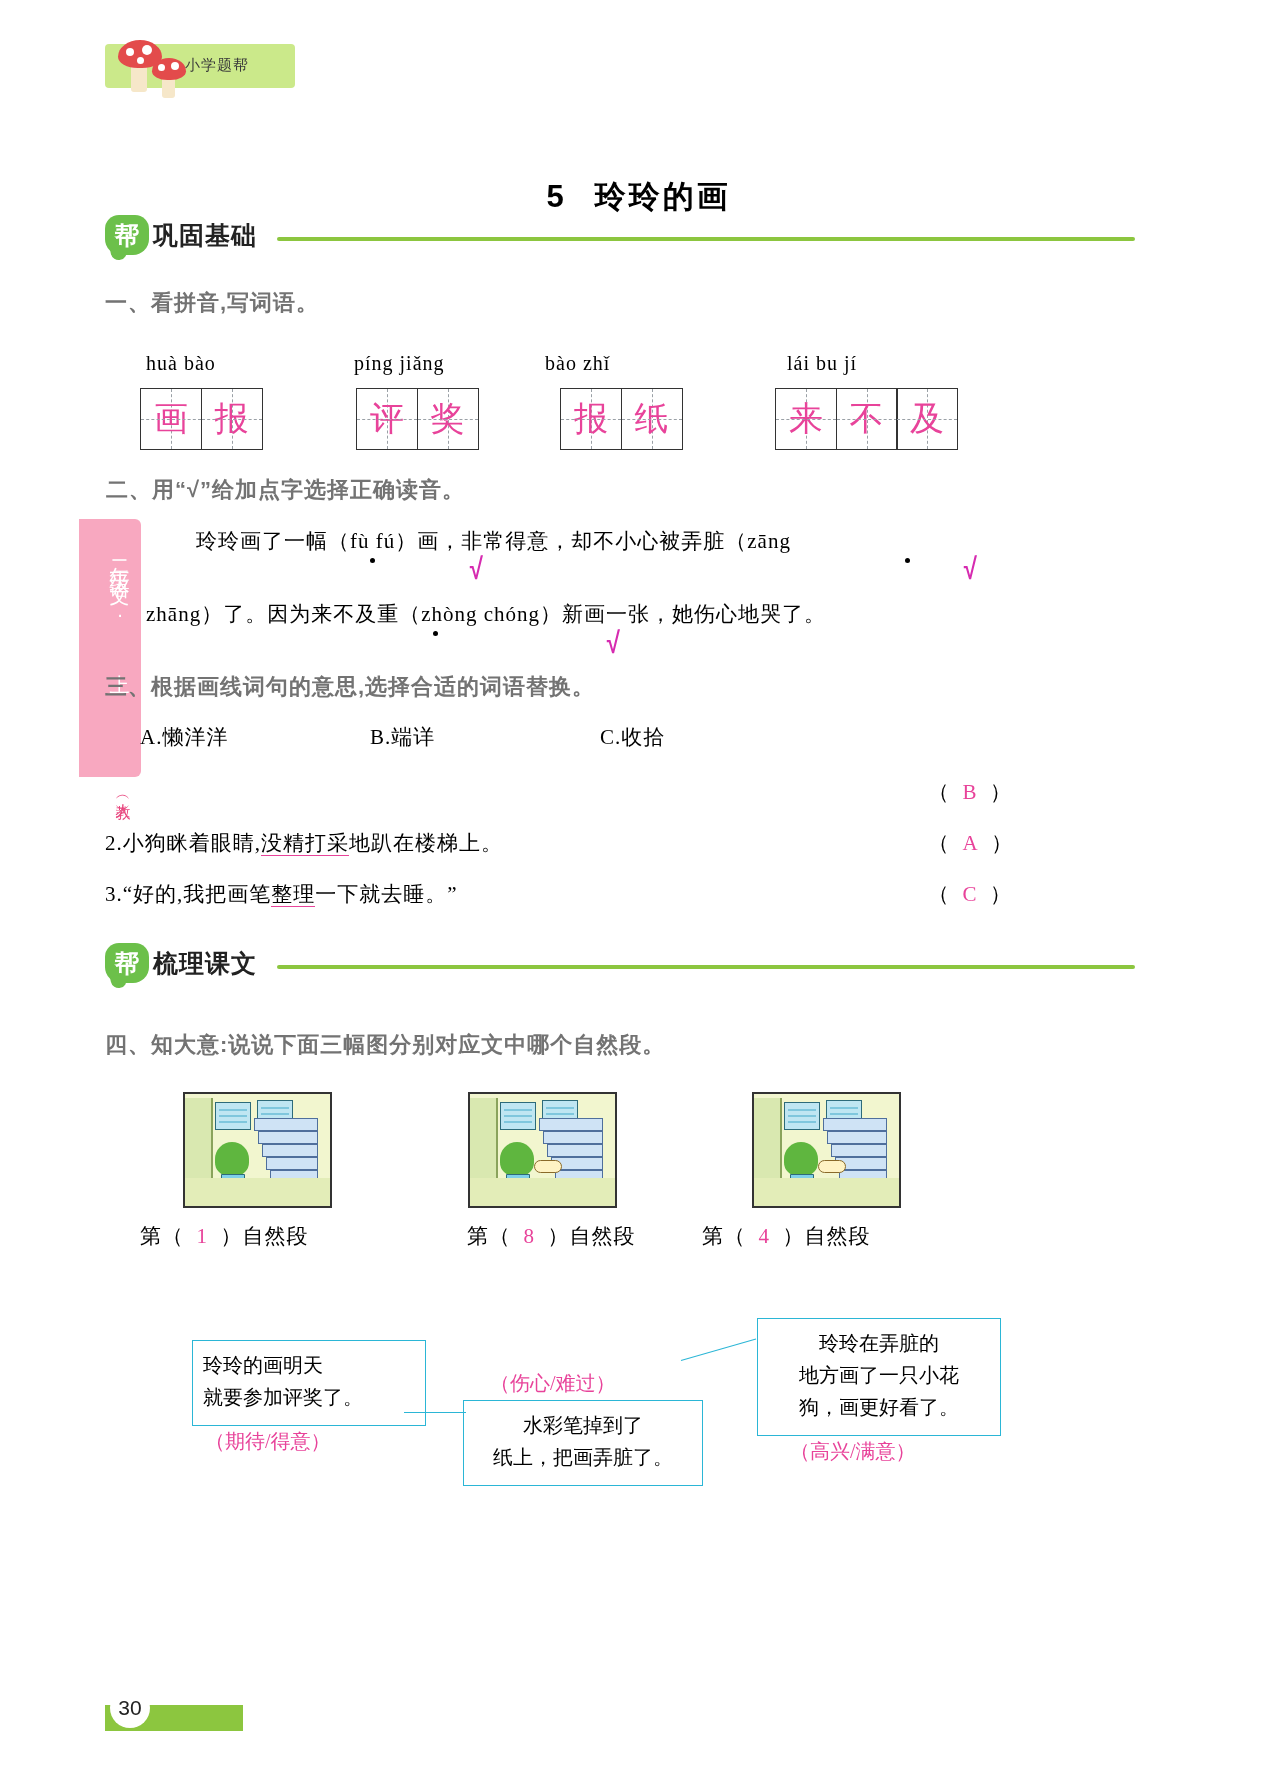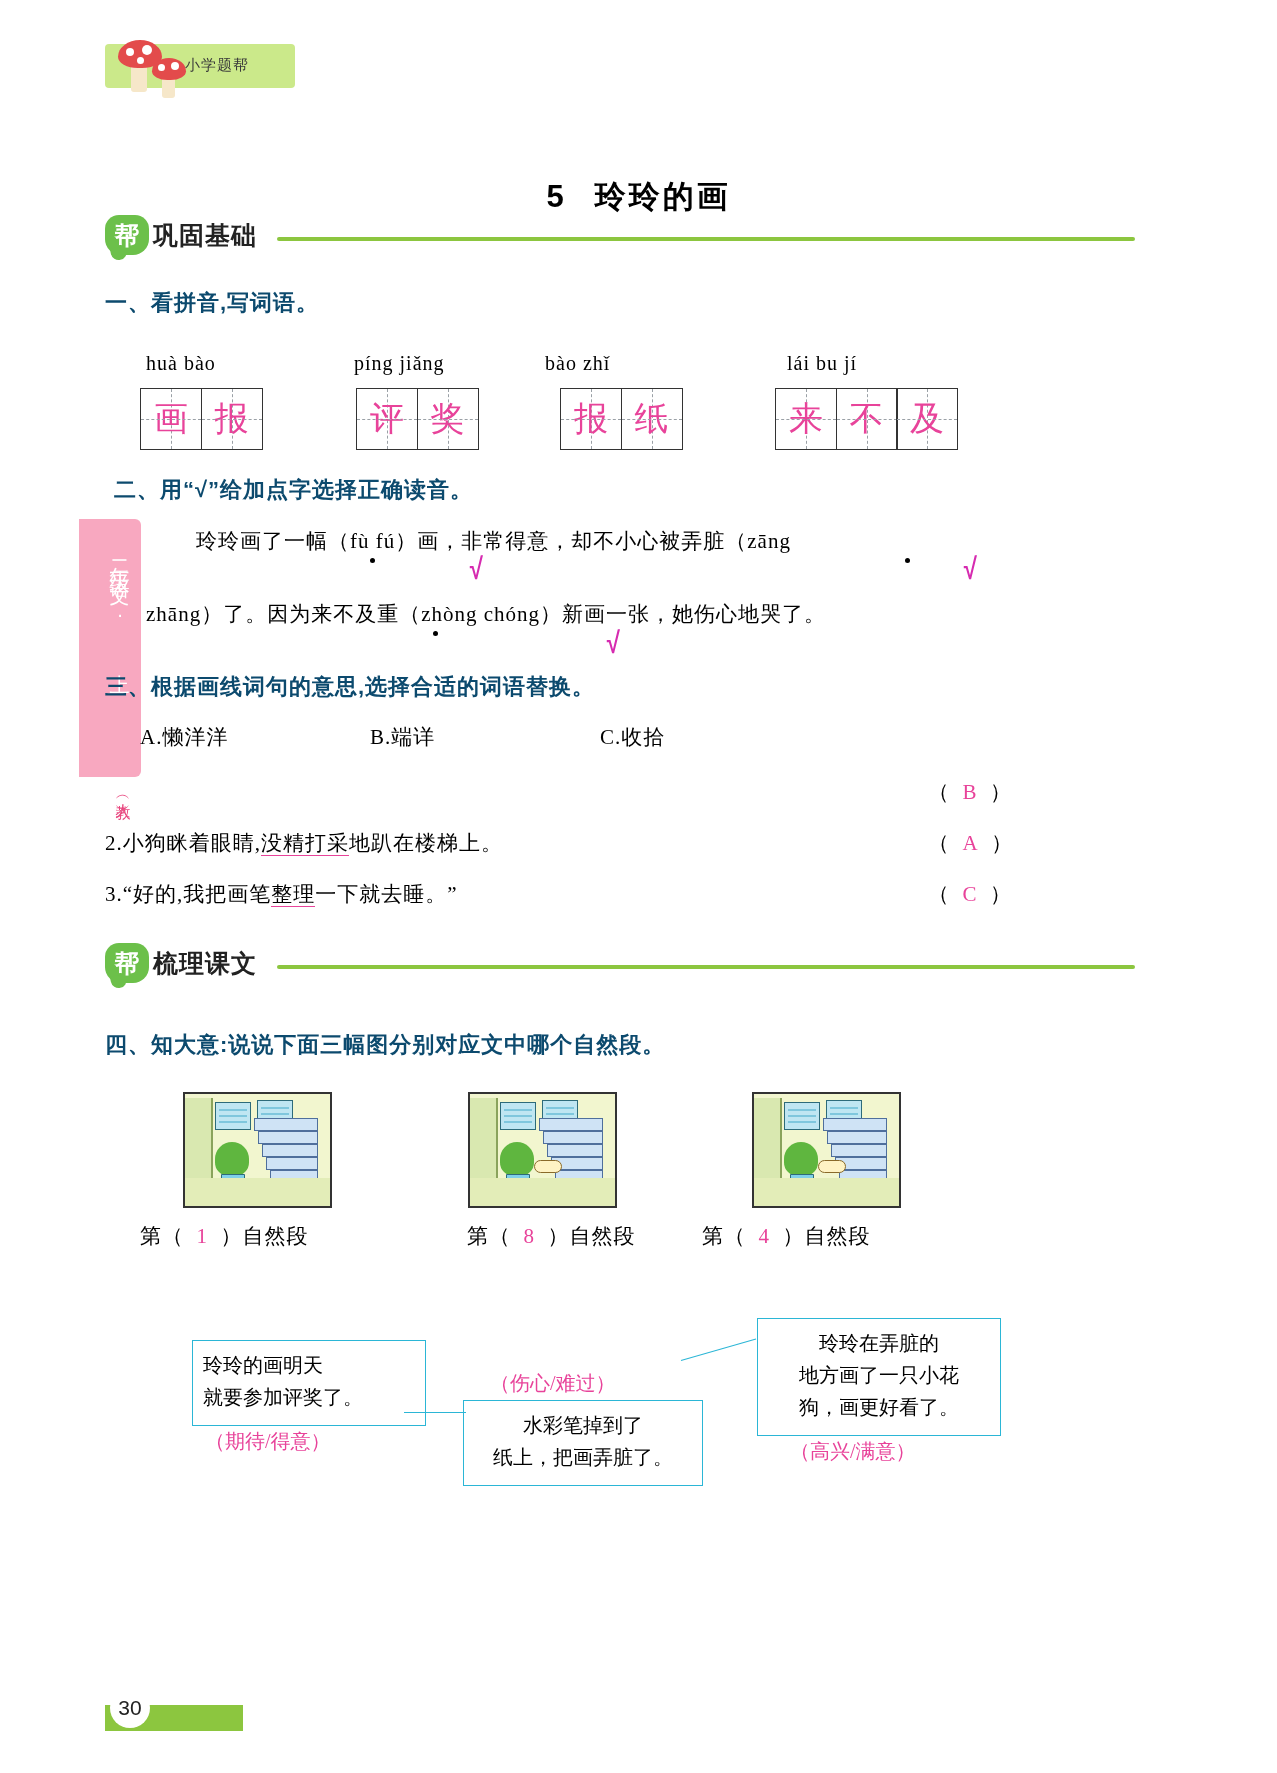--- a/index.html
+++ b/index.html
@@ -68,21 +68,21 @@
   .sec .sec-name{
     position:absolute;left:48px;top:4px;font-size:25px;font-weight:bold;
     color:#222;font-family:"Liberation Sans", sans-serif;letter-spacing:1px;
   }
   .sec .rule{
     position:absolute;top:22px;height:4px;background:#8cc63f;border-radius:2px;
   }
 
   
   .q-head{
-    position:absolute;font-size:22px;font-weight:bold;color:#0c4a6e;
+    position:absolute;font-size:22px;font-weight:bold;color:#737373;
     font-family:"Liberation Sans", sans-serif;letter-spacing:1px;white-space:nowrap;
   }
 
   
   .pinyin{
     position:absolute;font-size:20px;font-family:"Liberation Serif", serif;
     letter-spacing:1px;white-space:nowrap;
   }
   .tzg{position:absolute;display:flex;}
   .tzg .cell{
@@ -232,21 +232,21 @@
         <span class="ch">来</span>
       </div>
     <div class="cell">
         <span class="ch">不</span>
       </div>
     <div class="cell">
         <span class="ch">及</span>
       </div>
   </div>
 
-  <div class="q-head" style="left:114px;top:475px;">二、用“√”给加点字选择正确读音。</div>
+  <div class="q-head" style="left:106px;top:475px;">二、用“√”给加点字选择正确读音。</div>
 
   <div class="txt" style="left:196px;top:527px;">玲玲画了一幅（fù      fú）画，非常得意，却不小心被弄脏（zāng</div>
   <div class="dot-mark" style="left:370px;top:558px;"></div>
   <div class="dot-mark" style="left:905px;top:558px;"></div>
   <div class="check" style="left:468px;top:552px;">√</div>
   <div class="check" style="left:962px;top:552px;">√</div>
 
   <div class="txt" style="left:146px;top:600px;">zhāng）了。因为来不及重（zhòng    chóng）新画一张，她伤心地哭了。</div>
   <div class="dot-mark" style="left:433px;top:631px;"></div>
   <div class="check" style="left:605px;top:626px;">√</div>

